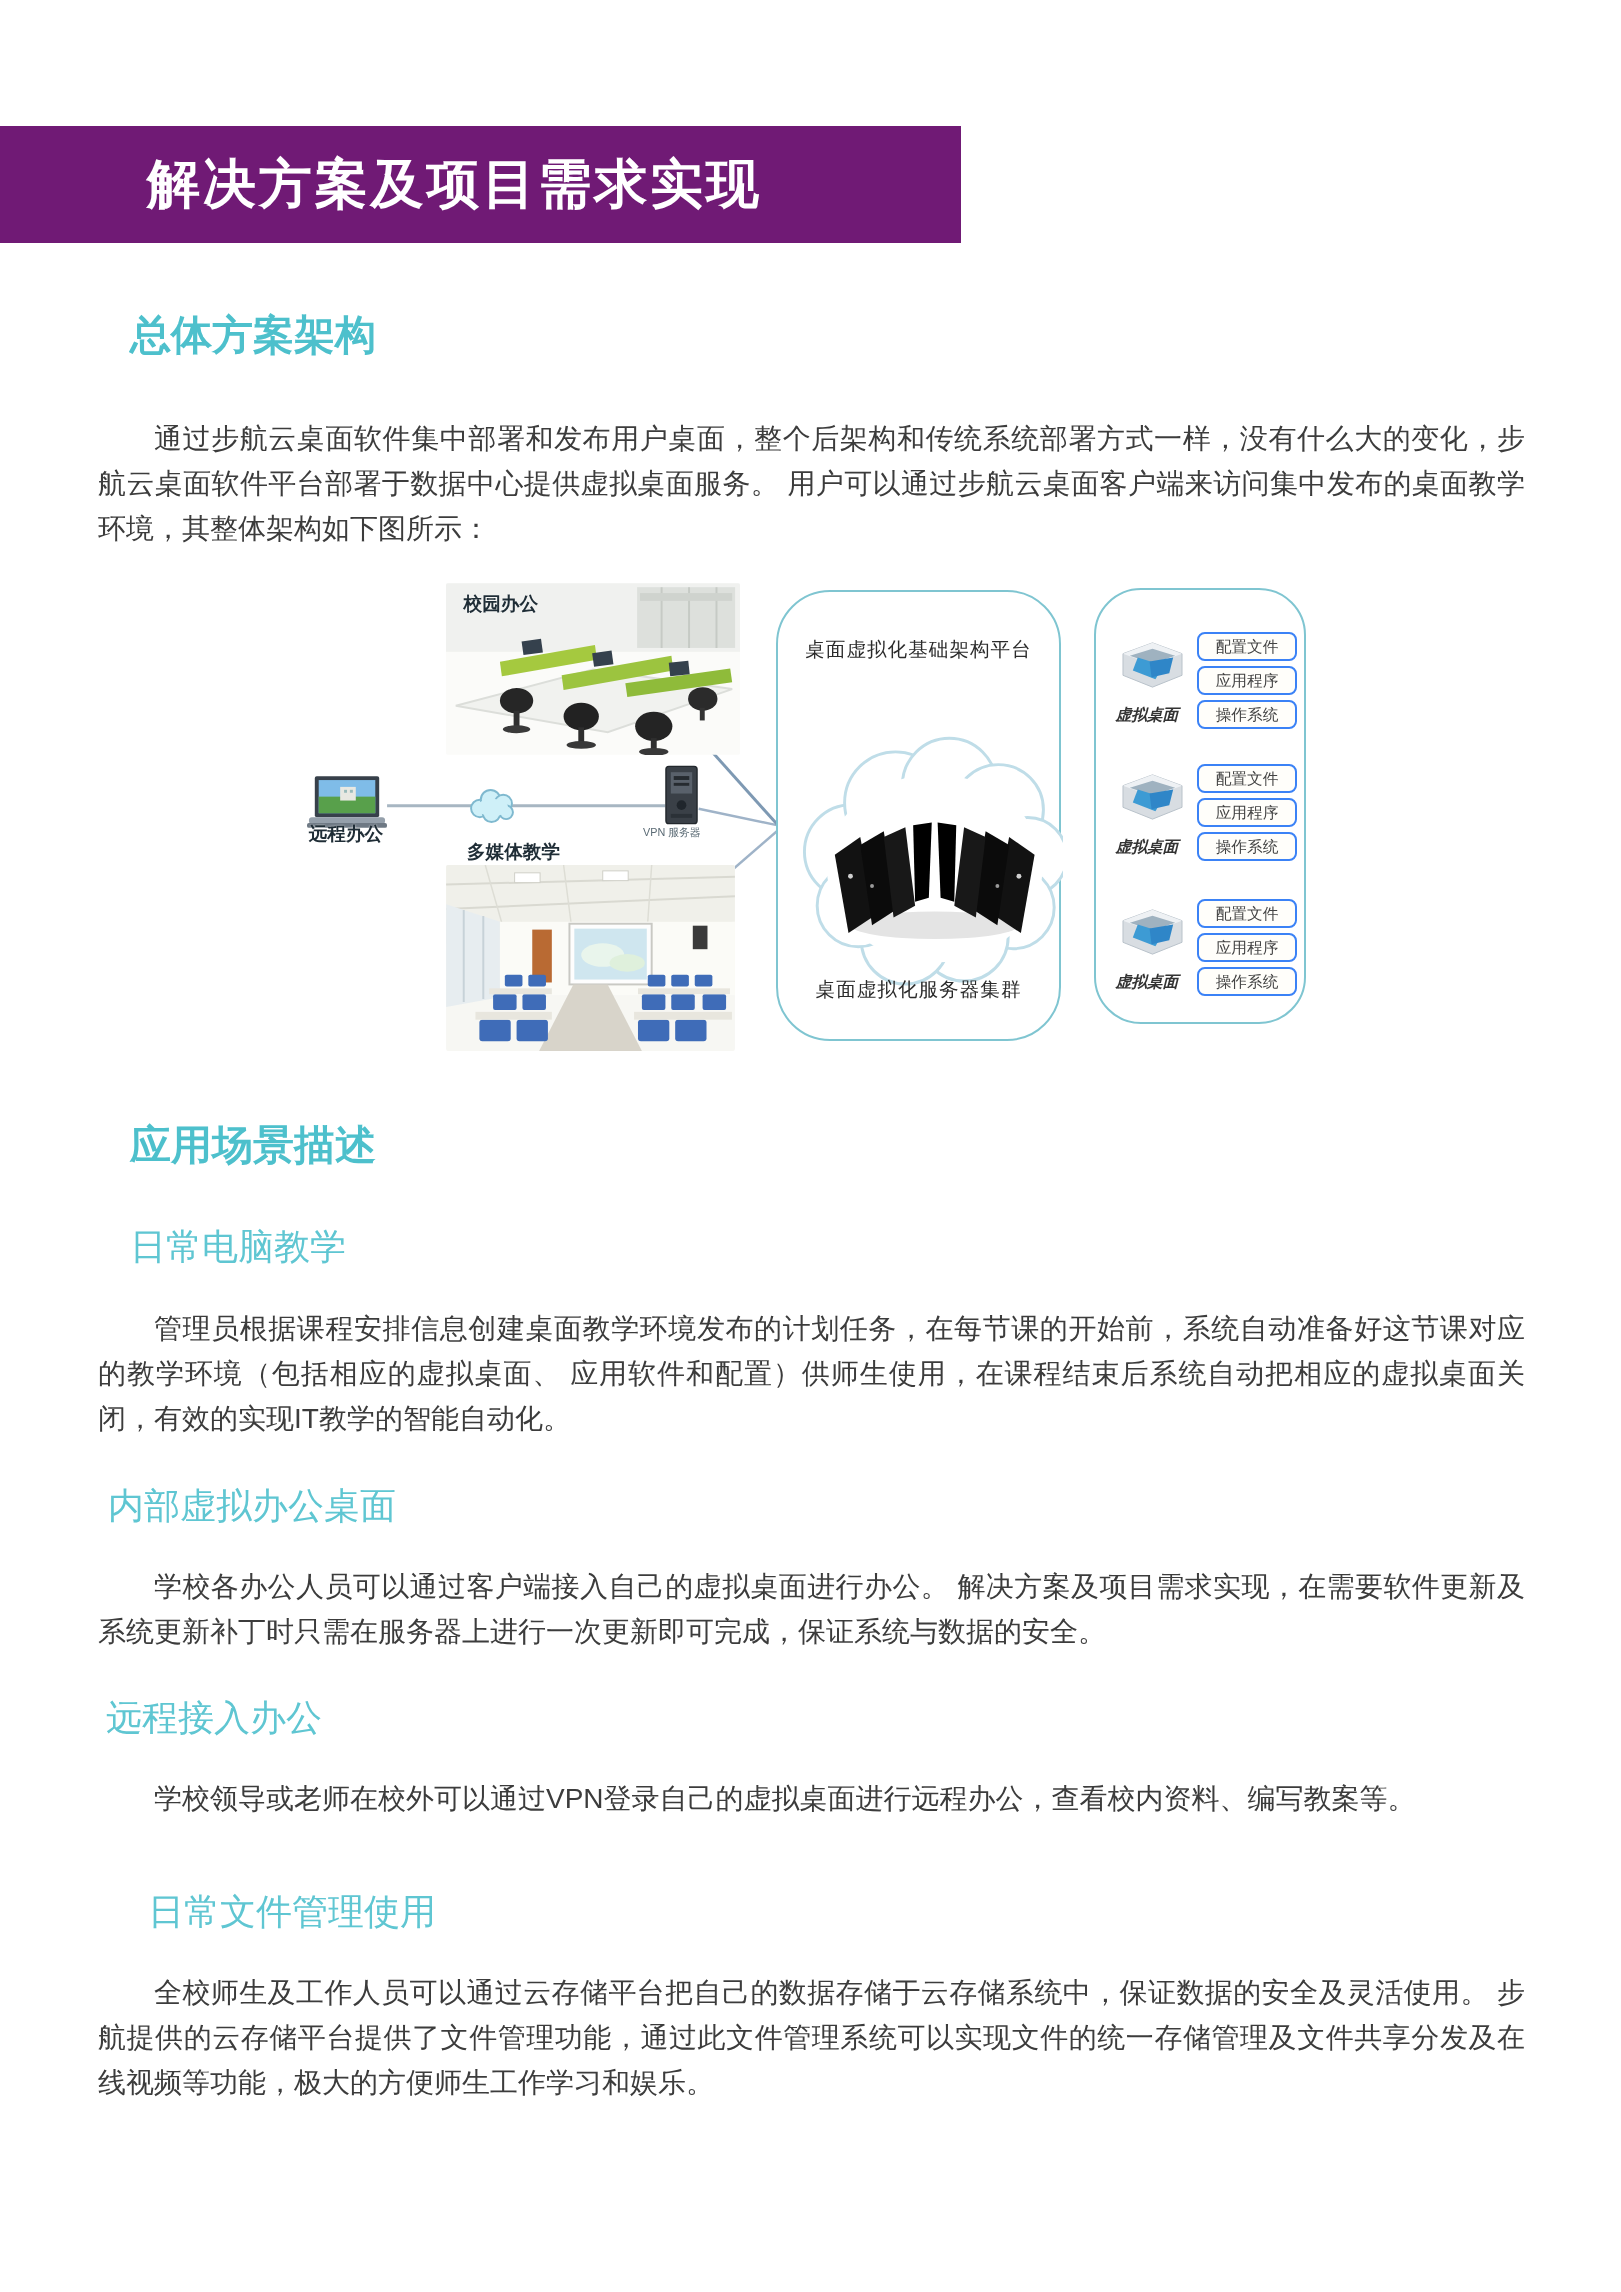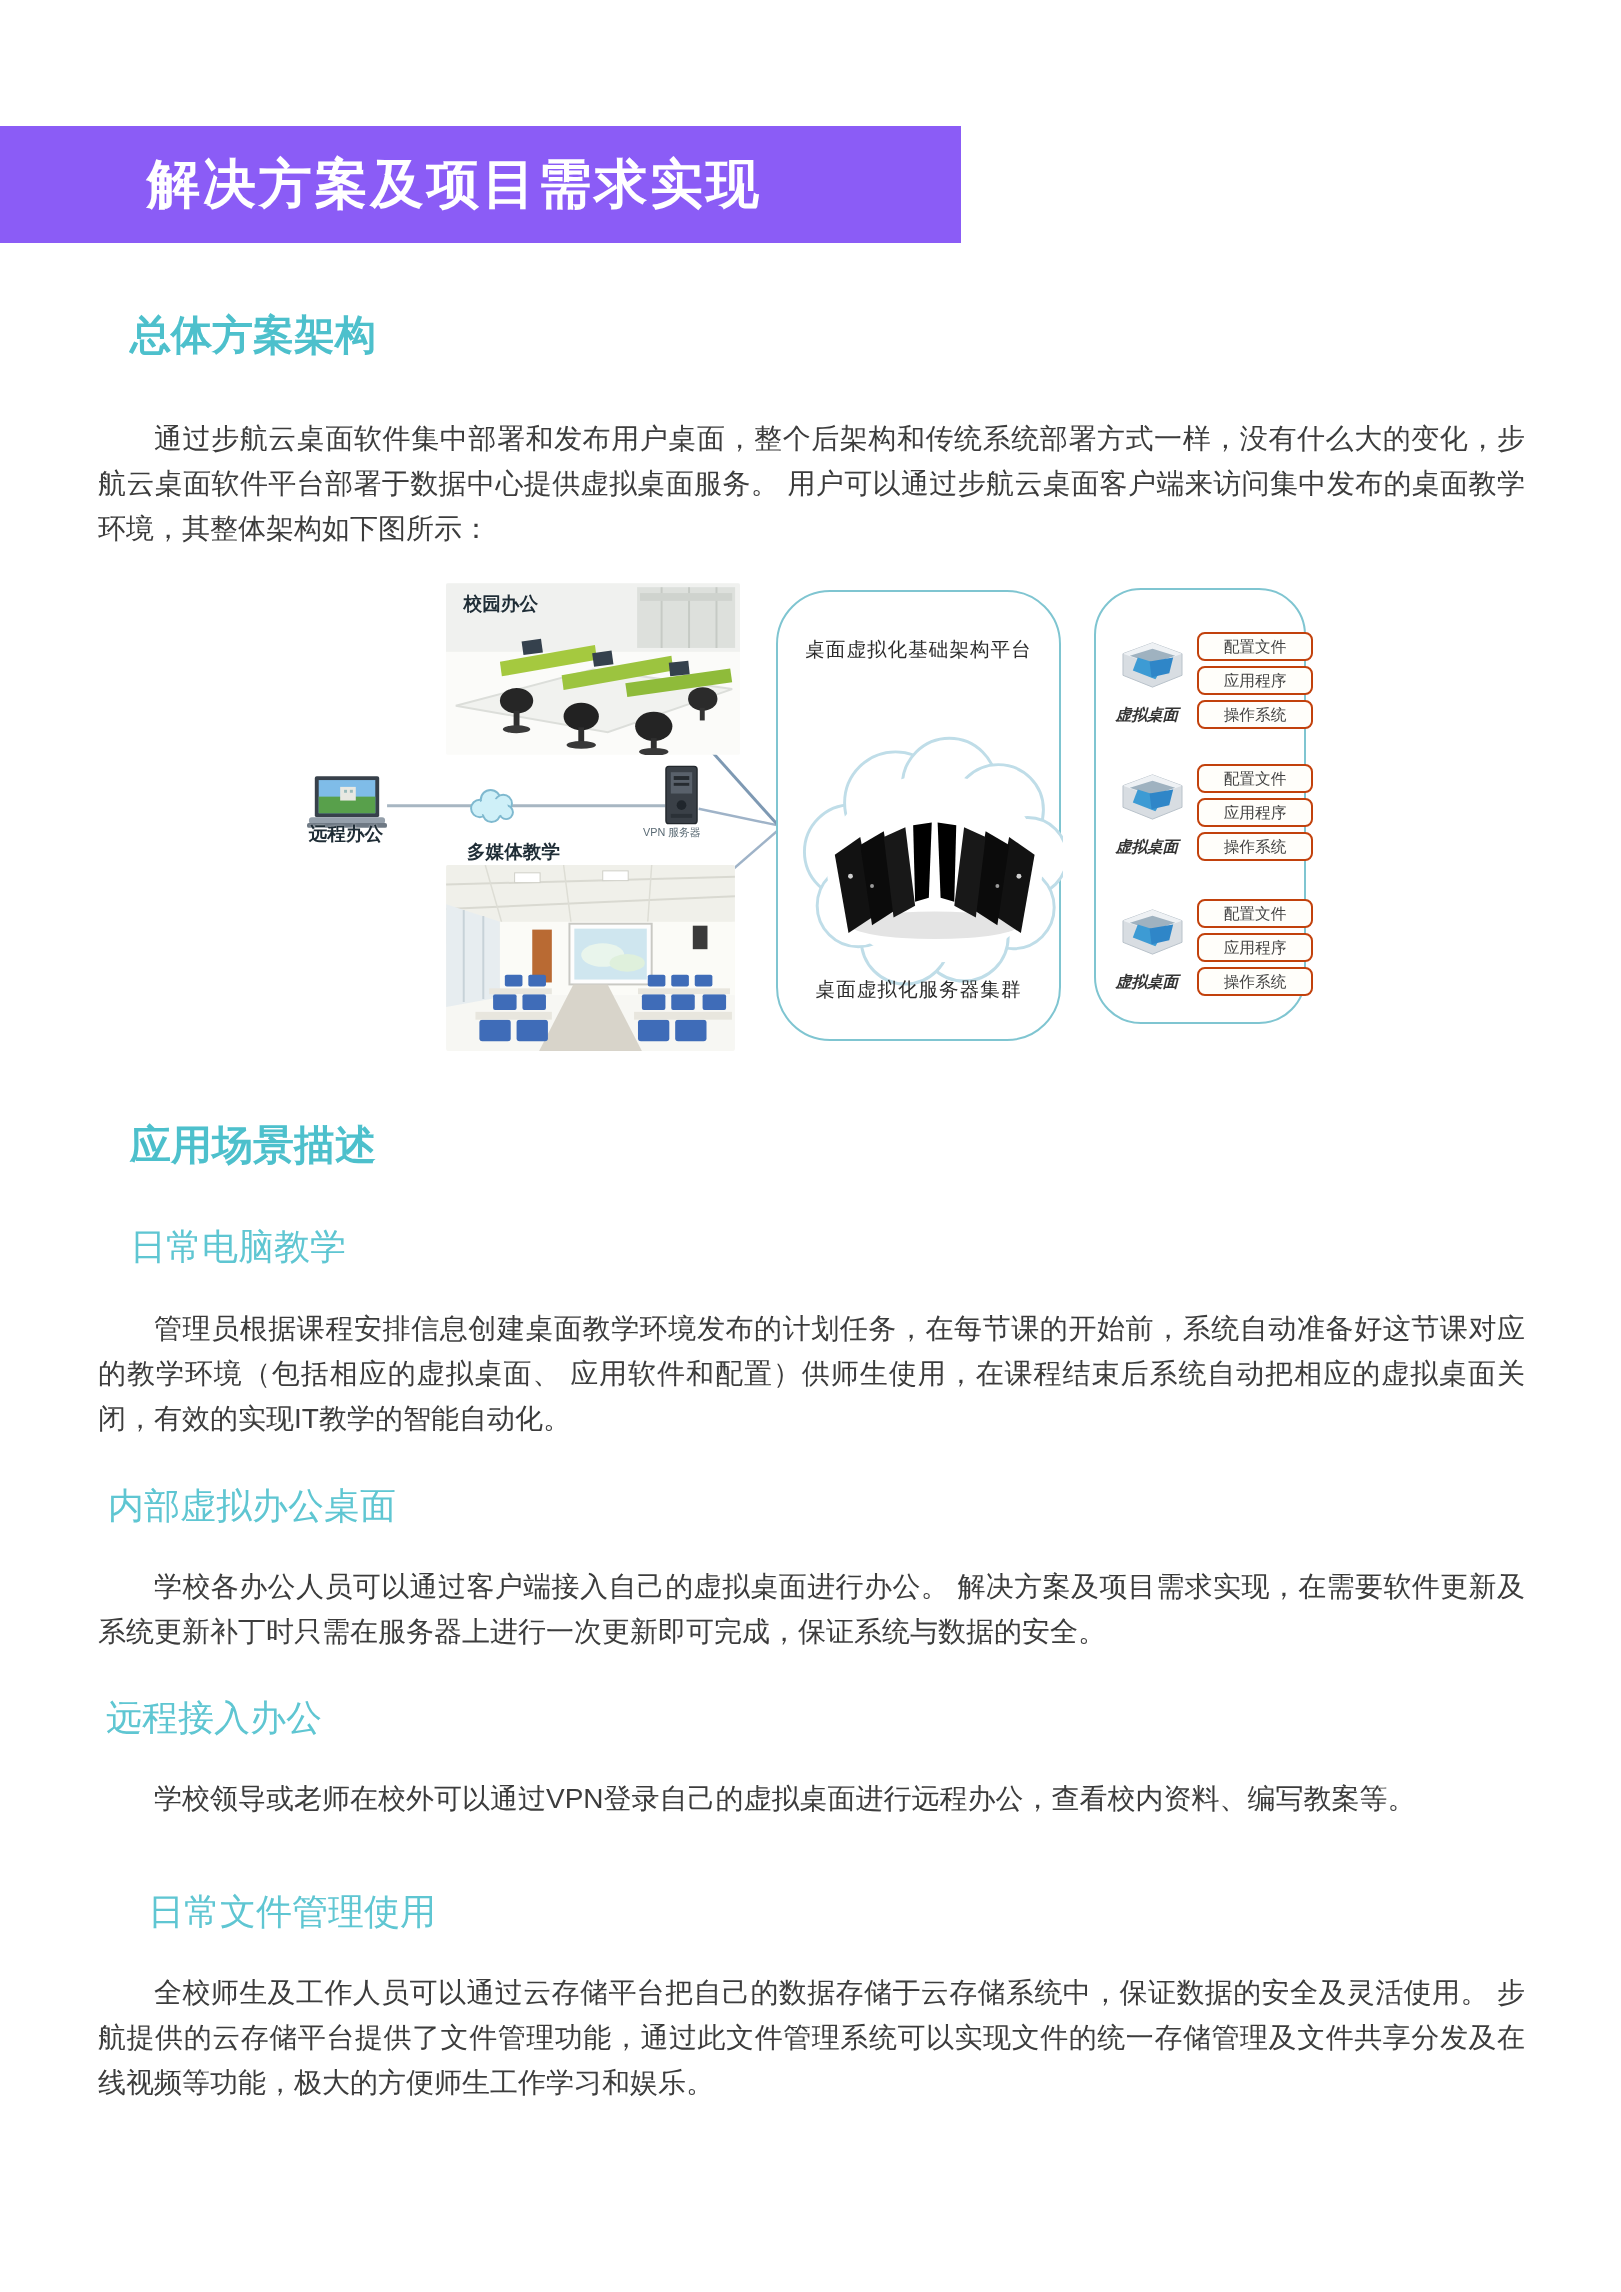--- a/index.html
+++ b/index.html
@@ -4,21 +4,21 @@
 <style>
   html,body{margin:0;padding:0;}
   body{
     width:1621px;height:2293px;position:relative;background:#ffffff;
     font-family:"Liberation Sans","DejaVu Sans",sans-serif;
     overflow:hidden;
   }
   
   .banner{
     position:absolute;left:0;top:126px;width:961px;height:117px;
-    background:#8b5cf6;box-sizing:border-box;
+    background:#701a75;box-sizing:border-box;
     display:flex;align-items:center;padding-left:147px;
   }
   .banner-title{
     color:#ffffff;font-size:53px;font-weight:bold;letter-spacing:2.9px;white-space:nowrap;
   }
   
   .h-main{position:absolute;font-size:41px;font-weight:bold;color:#4DC0CC;white-space:nowrap;}
   .h-sub{position:absolute;font-size:36px;font-weight:400;color:#5FC6D2;white-space:nowrap;}
   .para{
     position:absolute;left:98px;width:1427px;
@@ -48,22 +48,22 @@
   }
   .cloud-svg{position:absolute;left:0;top:0;width:285px;height:451px;z-index:1;}
   .vm-group{position:absolute;left:0;width:212px;height:106px;}
   .vm-icon{position:absolute;left:21.6px;top:2px;width:69px;height:61px;}
   .vm-label{
     position:absolute;left:5.9px;top:73px;width:90px;text-align:center;
     font-size:15.7px;color:#333;font-weight:bold;font-style:italic;
   }
   .vm-boxes{position:absolute;left:101px;top:0;width:102px;}
   .vm-box{
-    width:116px;height:29px;margin-bottom:4.9px;
-    border:2px solid #c2410c;border-radius:7.8px;background:#FFFEFA;
+    width:100px;height:29px;margin-bottom:4.9px;
+    border:2px solid #3b82f6;border-radius:7.8px;background:#FFFEFA;
     font-size:15.7px;color:#444;text-align:center;line-height:26.5px;
   }
 </style>
 </head>
 <body>
 
 <div class="banner">
   <span class="banner-title">解决方案及项目需求实现</span>
 </div>
 

